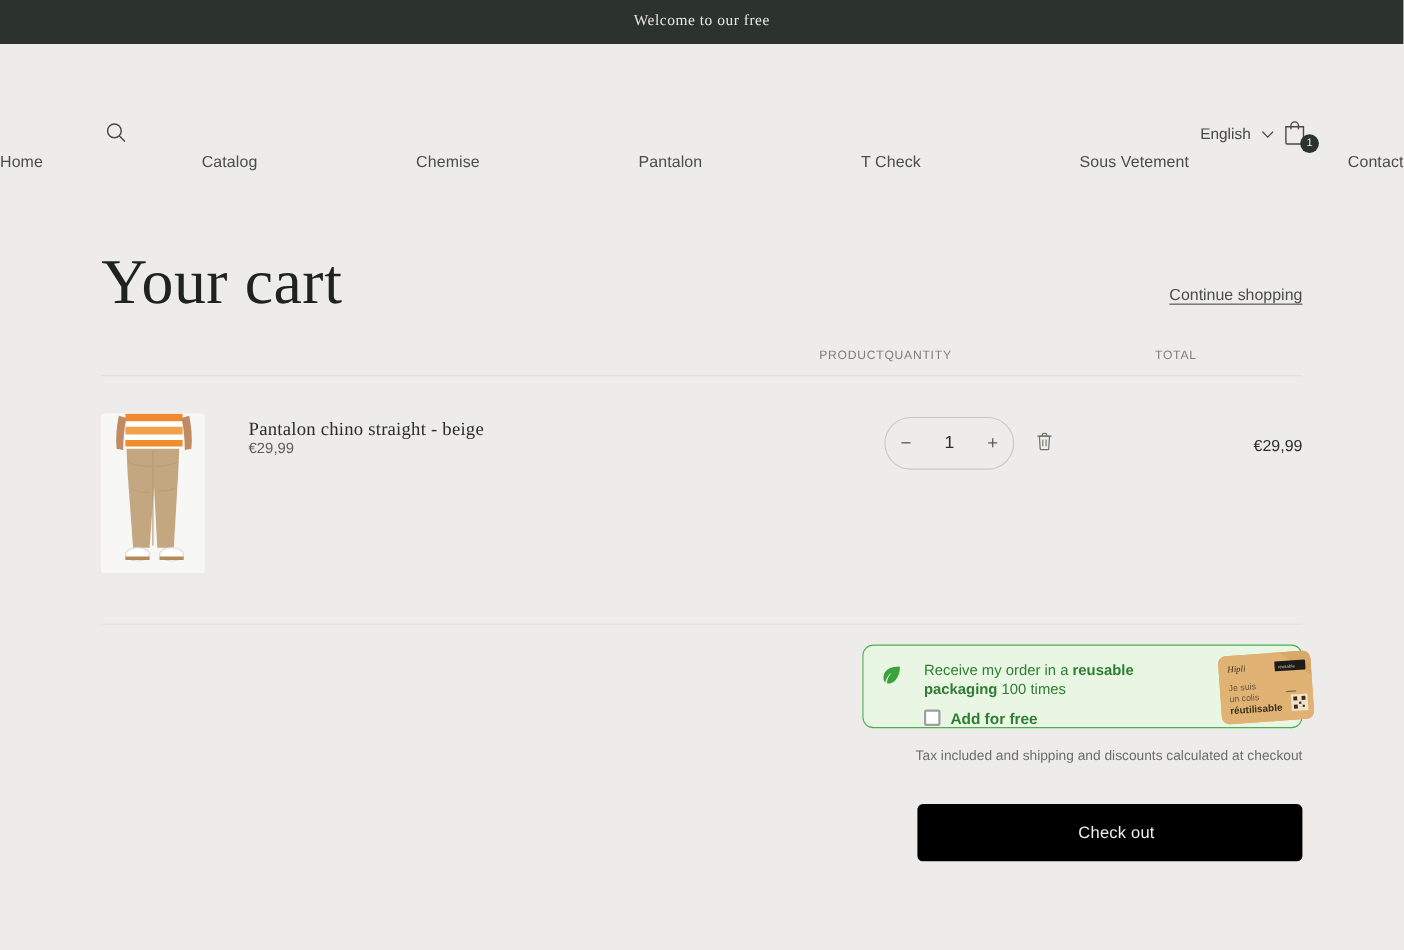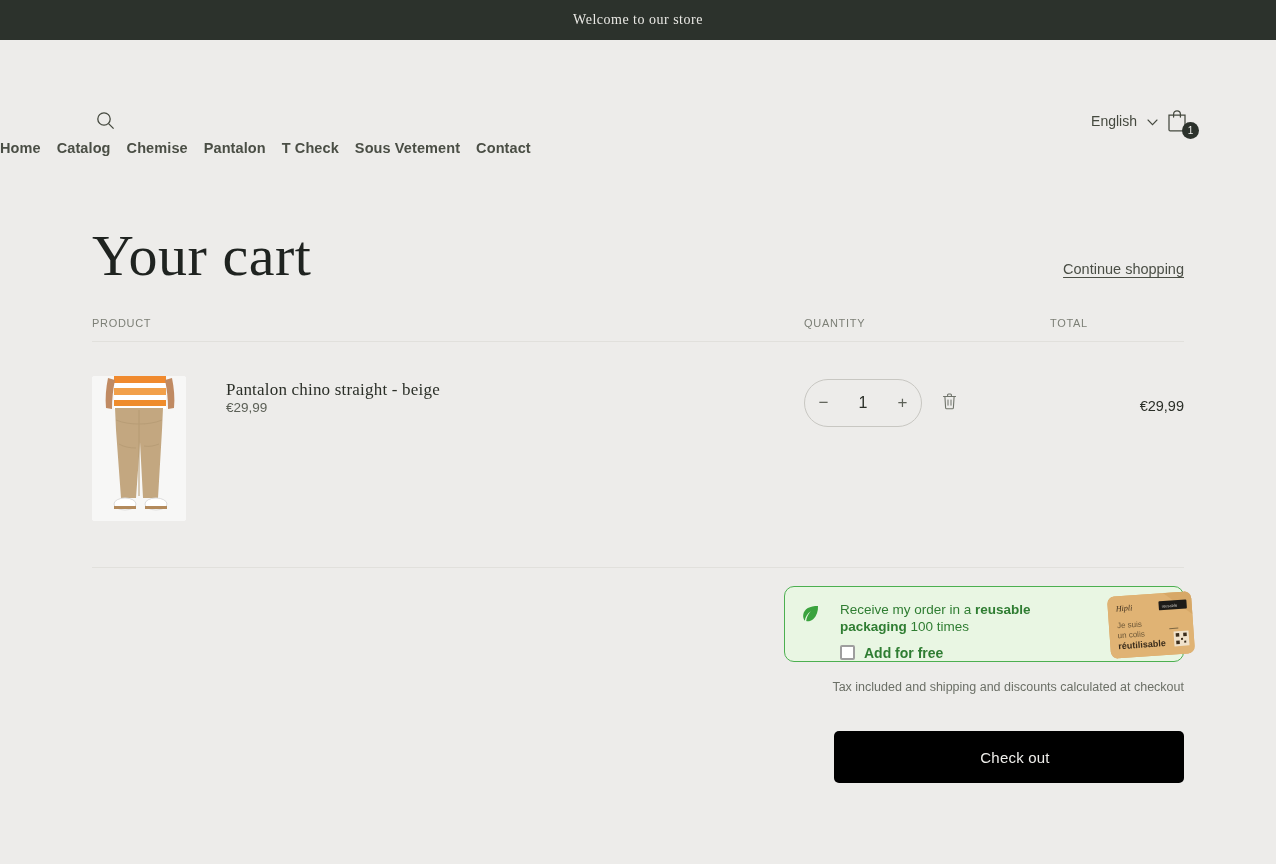--- a/index.html
+++ b/index.html
@@ -84,25 +84,24 @@
     background: #2c322c;
     color: #f2f1ee;
     font-size: 10px;
     display: flex; align-items: center; justify-content: center;
     padding: 0 3px;
   }
 
   
   .nav {
     display: flex;
-    justify-content: flex-start;
+    justify-content: space-between;
     align-items: center;
     gap: 16px;
     height: 46px;
-    font-weight: bold;
   }
   .nav-link {
     font-size: 14.5px;
     color: #4a4e45;
     text-decoration: none;
     cursor: pointer;
     letter-spacing: .1px;
   }
 
   
@@ -135,21 +134,21 @@
 
   .table-head {
     display: flex;
     align-items: center;
     font-size: 11px;
     letter-spacing: .7px;
     color: #7c7f76;
     padding-bottom: 12px;
     border-bottom: 1px solid #e1e0dc;
   }
-  .col-product { flex: 0 0 712px; }
+  .col-product { flex: 0 0 712px; text-align: right; }
   .col-quantity { flex: 0 0 246px; }
   .col-total { flex: 1; }
 
   .cart-row {
     display: flex;
     padding-top: 34px;
     padding-bottom: 46px;
     border-bottom: 1px solid #e1e0dc;
   }
 
@@ -320,21 +319,21 @@
     font-family: "Liberation Sans", sans-serif;
     cursor: pointer;
     letter-spacing: .2px;
     padding-left: 12px;
   }
 </style>
 </head>
 <body>
 
 <div class="announcement">
-  <span class="announcement-text">Welcome to our store</span>
+  <span class="announcement-text">Welcome to our free</span>
 </div>
 
 <header class="header">
 
   <button class="search-btn">
     <span>
       <svg width="19" height="19" viewBox="0 0 19 19" fill="none">
         <circle cx="8" cy="8" r="6.2" stroke="#45493f" stroke-width="1.3"></circle>
         <line x1="12.6" y1="12.6" x2="17.6" y2="17.6" stroke="#45493f" stroke-width="1.3"></line>
       </svg>

